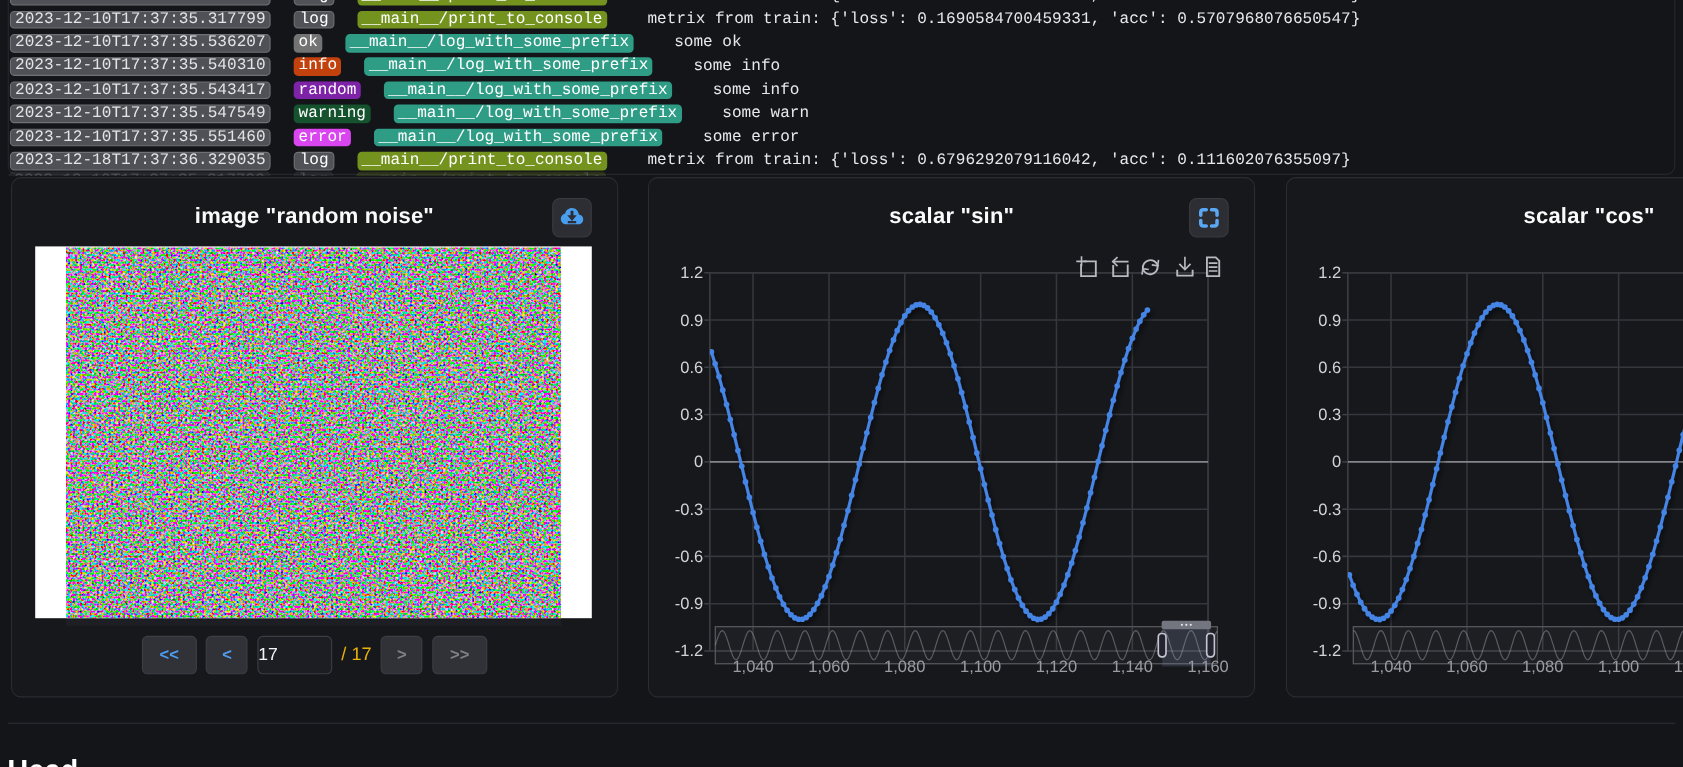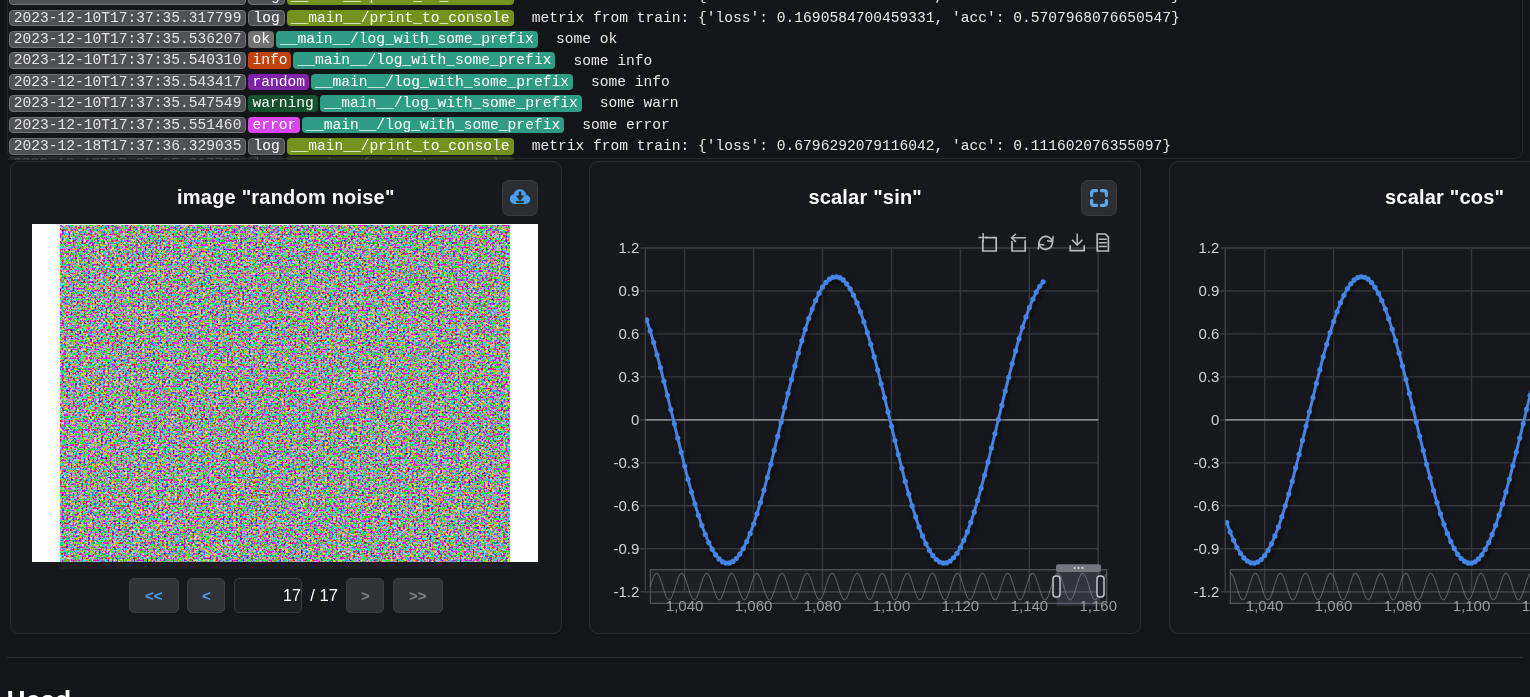--- a/index.html
+++ b/index.html
@@ -1,32 +1,32 @@
 <!DOCTYPE html>
 <html><head><meta charset="utf-8"><style>
 *{margin:0;padding:0;box-sizing:border-box}
 html,body{width:1530px;height:697px;overflow:hidden;background:#141519;font-family:"Liberation Sans",sans-serif}
 .console{position:absolute;left:7px;top:-15.25px;width:1515.5px;height:174px;border:1px solid #26272c;border-radius:8px;overflow:hidden;padding:0 0 0 0.7px}
-.crow{height:21.42px;display:flex;align-items:center;gap:2px;font-family:"Liberation Mono",monospace;font-size:14.6px;white-space:nowrap}
+.crow{height:21.42px;display:flex;align-items:center;gap:21px;font-family:"Liberation Mono",monospace;font-size:14.6px;white-space:nowrap}
 .b{display:inline-block;padding:0 4px;height:16.5px;line-height:17px;border-radius:4px;color:#fff}
 .b.ts{background:#505156;color:#e4e4e6;border:1px solid #707175;line-height:15px}
 .b.lvlgray{border:1px solid #707175;line-height:15px}
 .msg{color:#e8e8ea;margin-left:16px}
 .cards{position:absolute;left:10px;top:161px;display:flex;gap:27.7px}
 .card{width:551.7px;height:473px;background:#17181c;border:1px solid #2b2c32;border-radius:9px;position:relative;flex:none}
 .ctitle{position:absolute;top:24px;left:0;width:100%;text-align:center;color:#fbfbfc;font-size:20px;font-weight:bold;letter-spacing:0.2px}
 .cbtn{position:absolute;top:18px;right:23px;width:36px;height:36px;background:#2d2e33;border:1px solid #3a3b40;border-radius:7px}
 .imgwrap{position:absolute;left:20.8px;top:62.2px;width:506.2px;height:337.6px;background:#fff}
 .noise{position:absolute;left:28px;top:1px;width:450.2px;height:336.6px}
 .pager{position:absolute;left:0;top:415.7px;width:100%;display:flex;justify-content:center;align-items:center;gap:8.5px}
 .pbtn{width:50px;height:35.5px;background:#313237;border:1px solid #3d3e43;border-radius:5px;color:#4f9cf0;font-size:15px;font-weight:bold;text-align:center;line-height:34px;font-family:"Liberation Sans",sans-serif}
 .pbtn.sm{width:38px}
 .pbtn.dis{color:#808187}
-.pinput{width:68px;height:35.5px;background:#1d1e23;border:1px solid #3d3e43;border-radius:5px;color:#f5f5f7;font-size:16px;text-align:right;line-height:34px}
-.ptext{color:#ffffff;font-size:16.5px}
+.pinput{width:68px;height:35.5px;background:#1d1e23;border:1px solid #3d3e43;border-radius:5px;color:#f5f5f7;font-size:16px;text-align:left;line-height:34px}
+.ptext{color:#eab308;font-size:16.5px}
 .divider{position:absolute;left:7px;top:657px;width:1516px;height:1px;background:#2c2d33}
 .head{position:absolute;left:6.5px;top:684.7px;color:#fff;font-size:26.5px;font-weight:bold}
 svg text{font-family:"Liberation Sans",sans-serif}
 </style></head>
 <body>
 <div class="console">
     <div class="crow">
       <span class="b ts">2023-12-10T17:37:35.317799</span>
       <span class="b lvlgray" style="background:#515257">log</span>
       <span class="b" style="background:#74921e">__main__/print_to_console</span>

